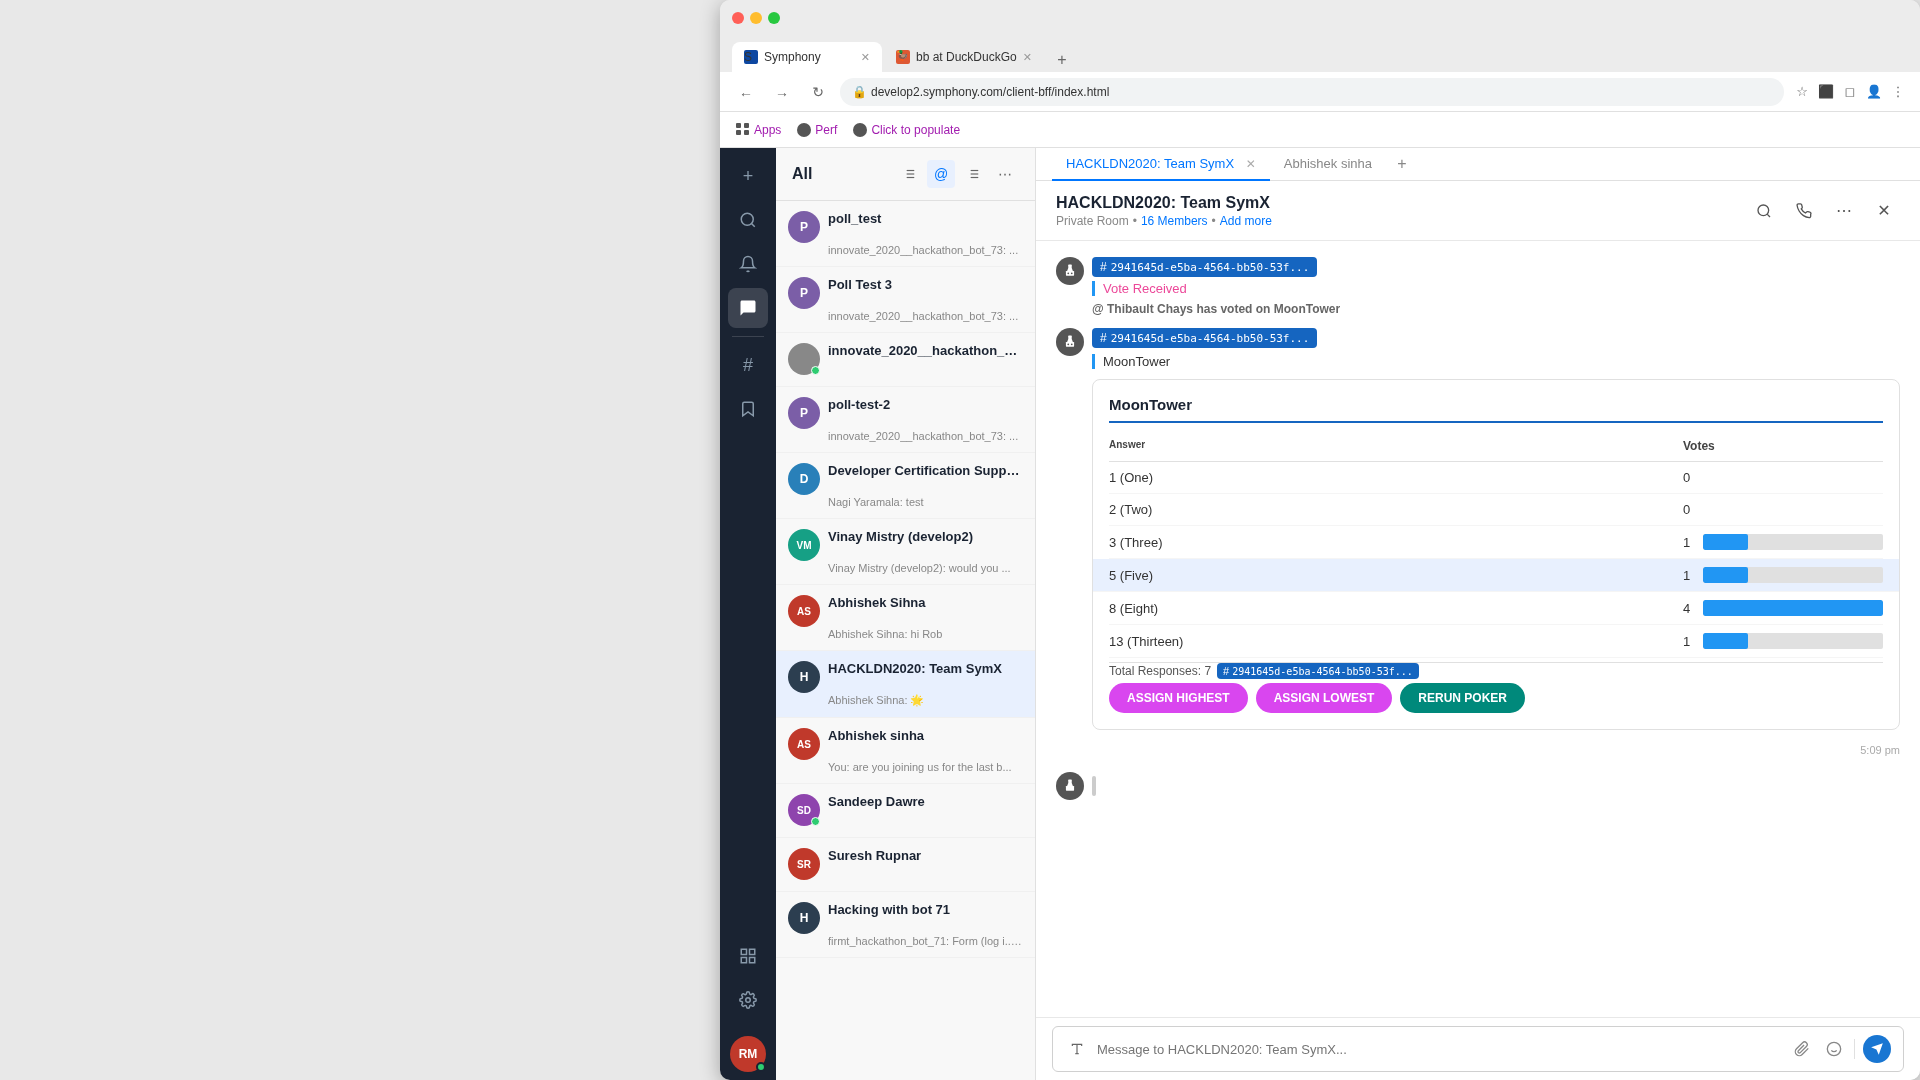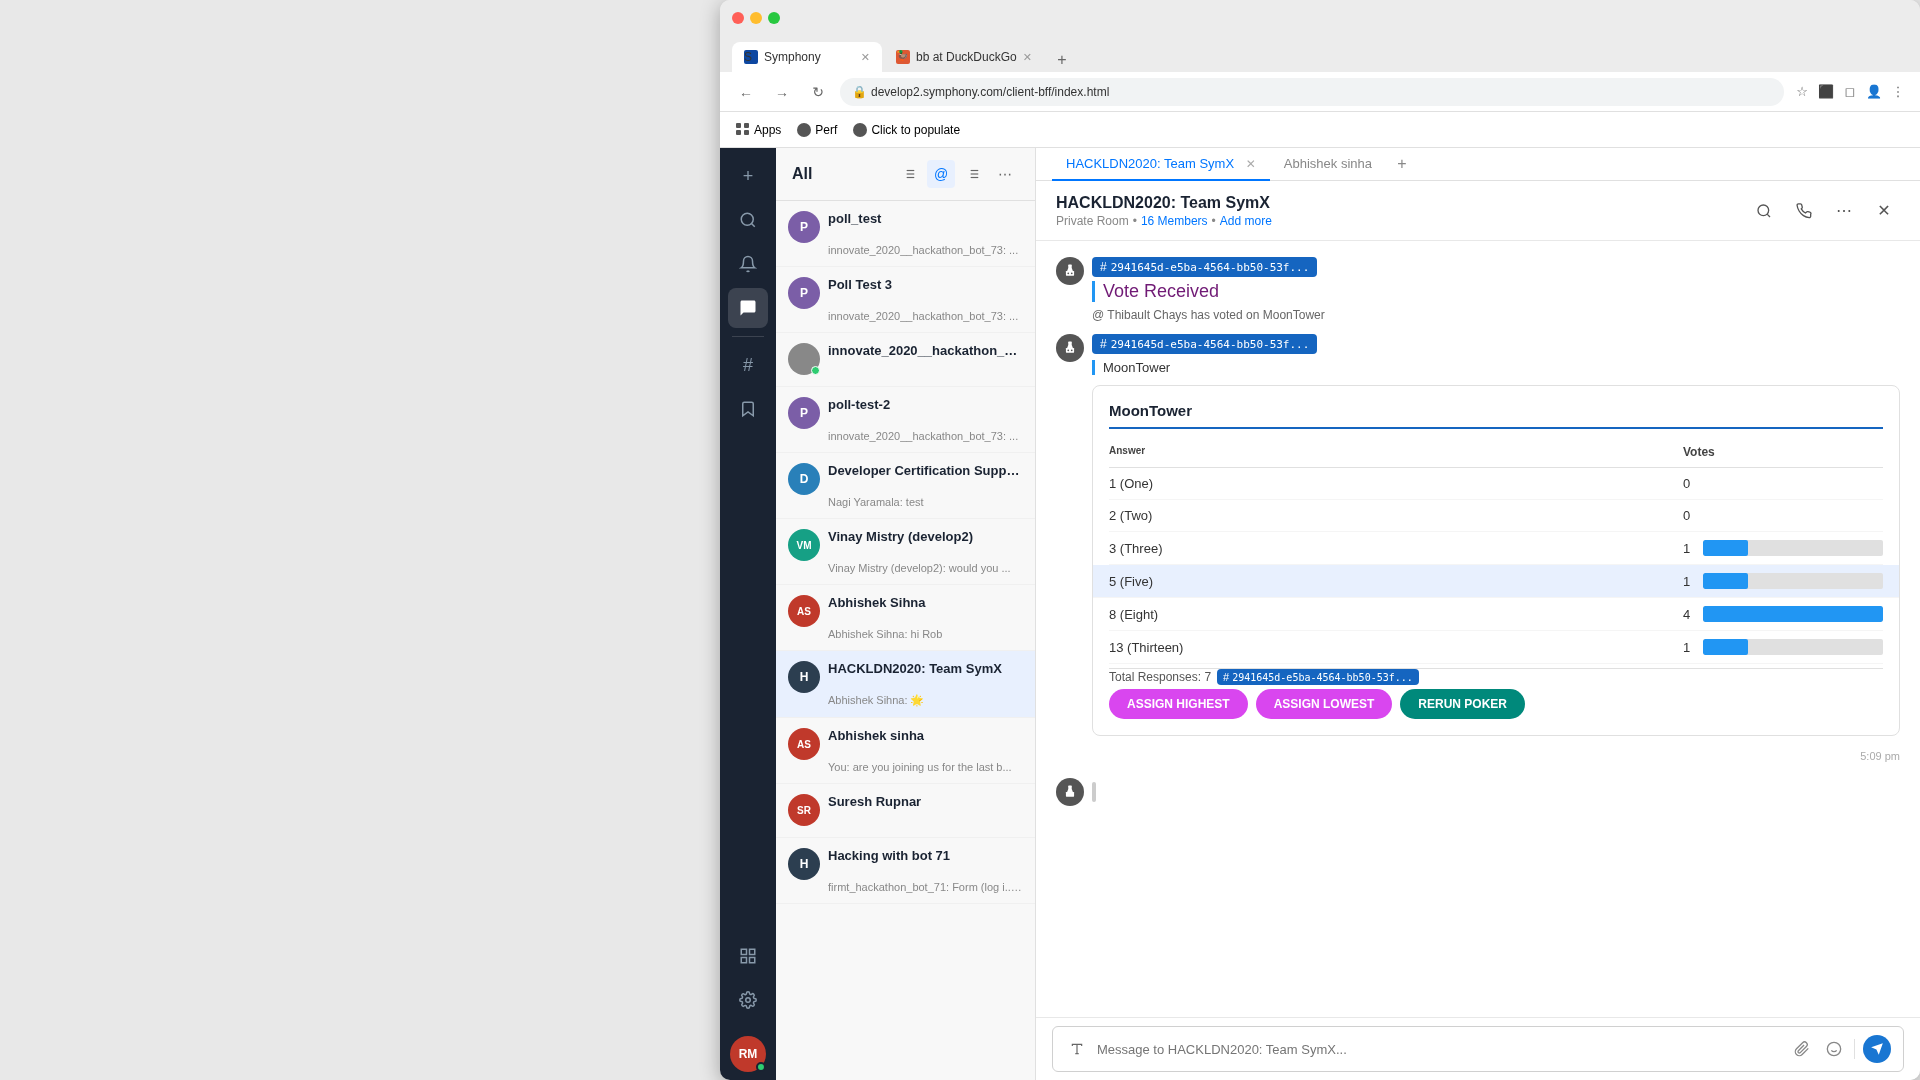--- a/index.html
+++ b/index.html
@@ -24,21 +24,21 @@
     .tab-close { margin-left: auto; color: #999; font-size: 11px; cursor: pointer; }
     .new-tab-btn { width: 24px; height: 24px; display: flex; align-items: center; justify-content: center; color: #666; font-size: 16px; cursor: pointer; margin-left: 4px; }
 
     .address-bar-row { background: white; height: 40px; display: flex; align-items: center; padding: 0 12px; gap: 8px; border-bottom: 1px solid #e0e0e0; }
     .nav-btn { width: 28px; height: 28px; display: flex; align-items: center; justify-content: center; color: #666; cursor: pointer; border-radius: 50%; font-size: 14px; }
     .address-input { flex: 1; height: 28px; border: none; background: #f1f3f4; border-radius: 14px; padding: 0 12px; font-size: 12px; color: #333; display: flex; align-items: center; }
     .address-bar-icons { display: flex; gap: 4px; align-items: center; }
     .addr-icon { width: 20px; height: 20px; display: flex; align-items: center; justify-content: center; color: #666; cursor: pointer; font-size: 13px; }
 
     .browser-toolbar { background: white; height: 36px; display: flex; align-items: center; padding: 0 16px; gap: 16px; border-bottom: 1px solid #e0e0e0; }
-    .toolbar-item { display: flex; align-items: flex-start; gap: 4px; font-size: 12px; color: #000000; cursor: pointer; }
+    .toolbar-item { display: flex; align-items: flex-start; gap: 4px; font-size: 12px; color: #a21caf; cursor: pointer; }
 
     
     .app-container { display: flex; height: calc(1080px - 148px); }
 
     
     .sidebar-narrow { width: 56px; background: #1a2332; display: flex; flex-direction: column; align-items: center; padding: 8px 0; gap: 4px; }
     .sidebar-icon-btn { width: 40px; height: 40px; display: flex; align-items: center; justify-content: center; border-radius: 8px; cursor: pointer; color: #8899aa; font-size: 18px; }
     .sidebar-icon-btn.active { color: white; background: rgba(255,255,255,0.15); }
     .sidebar-spacer { flex: 1; }
     .avatar-btn { width: 36px; height: 36px; border-radius: 50%; background: #c0392b; display: flex; align-items: center; justify-content: center; color: white; font-size: 12px; font-weight: bold; cursor: pointer; position: relative; }
@@ -321,20 +321,30 @@
         <div class="conv-info">
           <div class="conv-name">HACKLDN2020: Team SymX</div>
           <div class="conv-preview">Abhishek Sihna: 🌟</div>
         </div>
       </div>
       <div class="conv-item">
         <div class="conv-avatar" style="background:#c0392b; font-size:10px;">AS</div>
         <div class="conv-info">
           <div class="conv-name">Abhishek sinha</div>
           <div class="conv-preview">You: are you joining us for the last b...</div>
+        </div>
+      </div>
+      <div class="conv-item">
+        <div class="conv-avatar" style="background:#8e44ad; font-size:10px; position:relative;">
+          SD
+          <div class="conv-online-dot" style="background:#2ecc71;"></div>
+        </div>
+        <div class="conv-info">
+          <div class="conv-name">Sandeep Dawre</div>
+          <div class="conv-preview"></div>
         </div>
       </div>
       <div class="conv-item">
         <div class="conv-avatar" style="background:#c0392b; font-size:10px;">SR</div>
         <div class="conv-info">
           <div class="conv-name">Suresh Rupnar</div>
           <div class="conv-preview"></div>
         </div>
       </div>
       <div class="conv-item">
@@ -398,26 +408,26 @@
                   <rect x="5" y="12" width="14" height="8" rx="1"></rect>
                   <circle cx="9" cy="16" r="1.5" fill="#555"></circle>
                   <circle cx="15" cy="16" r="1.5" fill="#555"></circle>
                 </svg>
             </div>
             <div style="display:flex; flex-direction:column; gap:4px;">
               <div style="display:inline-flex; align-items:center; gap:4px; background:#1565c0; border-radius:4px; padding:3px 8px;">
                 <span style="color:white; font-size:12px;">#</span>
                 <span style="color:white; font-size:11px; font-family:monospace;">2941645d-e5ba-4564-bb50-53f...</span>
               </div>
-              <div style="border-left:3px solid #2196f3; padding-left:8px; font-size:18px; color:#701a75;">
+              <div style="border-left:3px solid #2196f3; padding-left:8px; font-size:13px; color:#ec4899;">
                 <span>Vote Received</span>
               </div>
             </div>
           </div>
-          <div style="font-size:12px; color:#666; padding-left:36px; margin-top:2px;">
+          <div style="font-size:12px; color:#666; padding-left:36px; margin-top:2px;font-weight:bold;">
             <span>@ Thibault Chays  has voted on MoonTower</span>
           </div>
         </div>
 
         <div class="message-row" style="position:relative;">
 
           <div class="message-actions">
             <div class="msg-action-btn">↩</div>
             <div class="msg-action-btn">🔖</div>
             <div class="msg-action-btn">↪</div>

